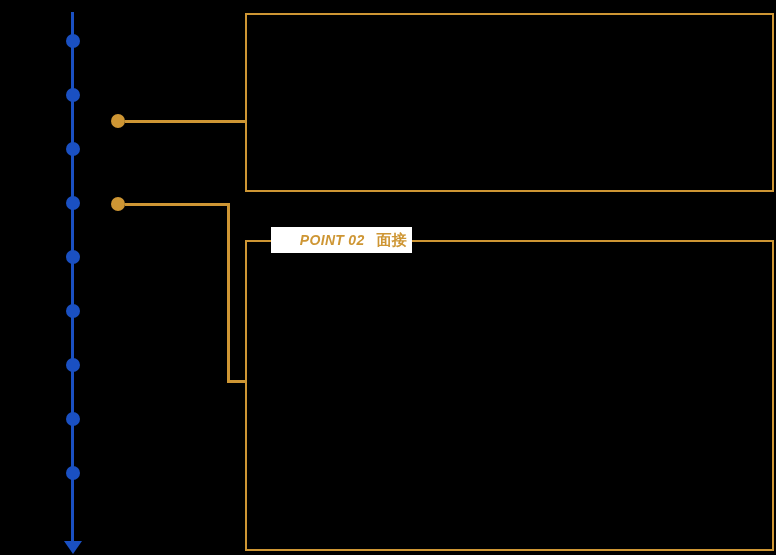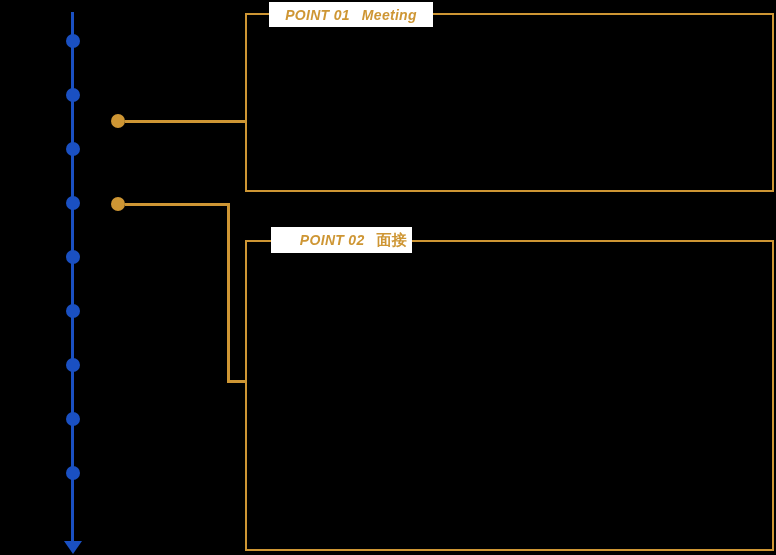--- a/index.html
+++ b/index.html
@@ -123,24 +123,20 @@
 
   <div class="odot" style="left:111px; top:114px;"></div>
   <div class="gold-h" style="left:125px; top:120px; width:121px;"></div>
 
   <div class="odot" style="left:111px; top:197px;"></div>
   <div class="gold-h" style="left:125px; top:203px; width:105px;"></div>
   <div class="gold-v" style="left:227px; top:203px; height:180px;"></div>
   <div class="gold-h" style="left:227px; top:380px; width:20px;"></div>
 
   <div class="point-box" id="box1"></div>
-  <div class="point-label" id="label1">
-    <span class="label-prefix">POINT 01</span>
-    <span class="label-title">Meeting</span>
-  </div>
 
   <div class="point-box" id="box2"></div>
   <div class="point-label" id="label2">
     <span class="label-prefix">POINT 02</span>
     <span class="label-title upright">面接</span>
   </div>
 
 </div>
 
 </body></html>

